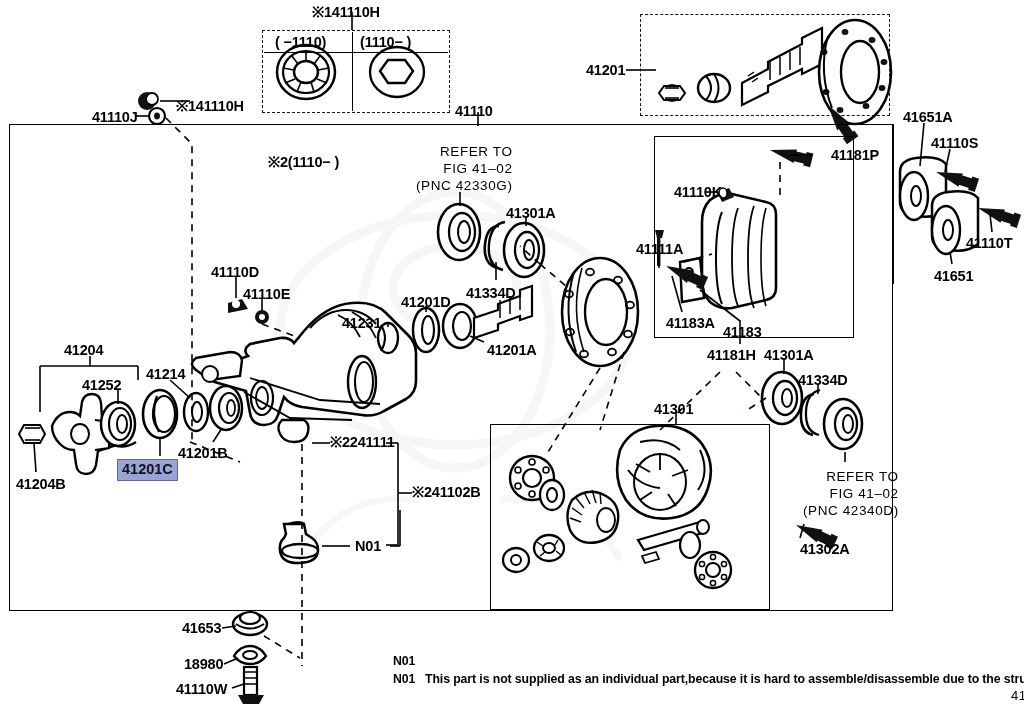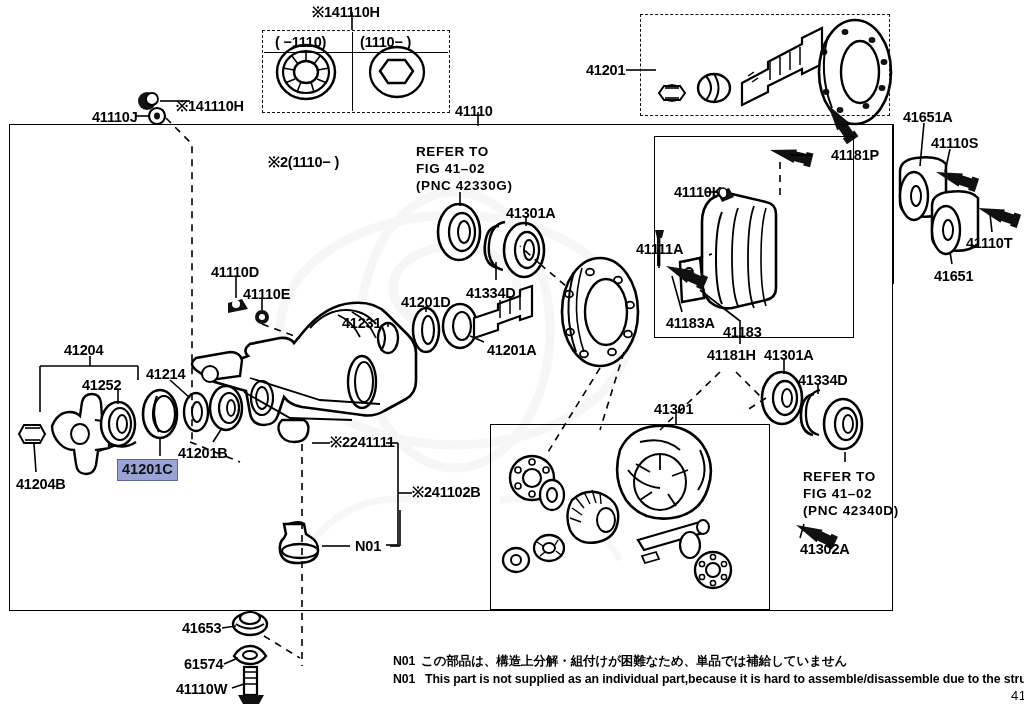--- a/index.html
+++ b/index.html
@@ -8,22 +8,22 @@
     font-family:"Liberation Sans", sans-serif;
     color:#000;
     -webkit-font-smoothing:none;
   }
   #stage{position:absolute;left:0;top:0;width:1024px;height:707px;}
   .lbl{
     position:absolute;font-weight:bold;white-space:nowrap;
     font-size:14.5px;letter-spacing:-0.2px;line-height:1;
   }
   .refer{
-    position:absolute;font-weight:bold;font-size:13.5px;line-height:17px;
-    white-space:pre;letter-spacing:0.6px;
+    position:absolute;font-weight:normal;font-size:13.5px;line-height:17px;
+    white-space:pre;letter-spacing:0.6px;text-align:right;
   }
   .frame{position:absolute;border:1.6px solid #000;box-sizing:border-box;}
   .dframe{position:absolute;border:1.4px dashed #111;box-sizing:border-box;}
   .sframe{position:absolute;border:1.3px solid #000;box-sizing:border-box;}
   .hl{
     position:absolute;background:#9aa3d6;border:1px solid #5d66a8;
     padding:1px 4px 2px 4px;font-weight:bold;font-size:14.5px;line-height:1.2;
     color:#111;white-space:nowrap;
   }
   .note{position:absolute;font-weight:bold;font-size:12.3px;white-space:nowrap;letter-spacing:-0.1px;}
@@ -541,32 +541,31 @@
   <div class="lbl" style="left:178px;top:446px;">41201B</div>
   <div class="lbl" style="left:16px;top:477px;">41204B</div>
   <div class="lbl" style="left:330px;top:435px;">
     <span class="sm">※2</span><span>241111</span>
   </div>
   <div class="lbl" style="left:412px;top:485px;">
     <span class="sm">※2</span><span>41102B</span>
   </div>
   <div class="lbl" style="left:355px;top:539px;">N01</div>
   <div class="lbl" style="left:182px;top:621px;">41653</div>
-  <div class="lbl" style="left:184px;top:657px;">61574</div>
+  <div class="lbl" style="left:184px;top:657px;">18980</div>
   <div class="lbl" style="left:176px;top:682px;">41110W</div>
 
   <div class="hl" style="left:117px;top:459px;">41201C</div>
 
   <div class="refer" style="left:416px;top:143px;">REFER TO
 FIG 41–02
 (PNC 42330G)</div>
   <div class="refer" style="left:803px;top:468px;">REFER TO
 FIG 41–02
 (PNC 42340D)</div>
 
   <div class="note" style="left:393px;top:654px;">N01</div>
-  <div class="note jp" style="left:421px;top:653px;">この部品は、構造上分解・組付けが困難なため、単品では補給していません</div>
   <div class="note" style="left:393px;top:672px;">N01</div>
   <div class="note" style="left:425px;top:672px;">This part is not supplied as an individual part,because it is hard to assemble/disassemble due to the structure</div>
 
   <div class="code" style="left:963px;top:688px;margin-left:48px;">412248O</div>
 
 </div>
 
 </body></html>

